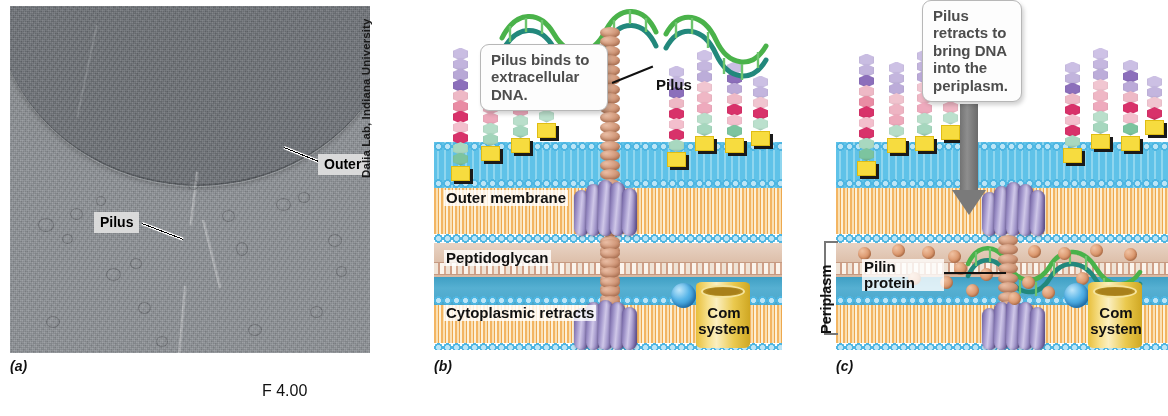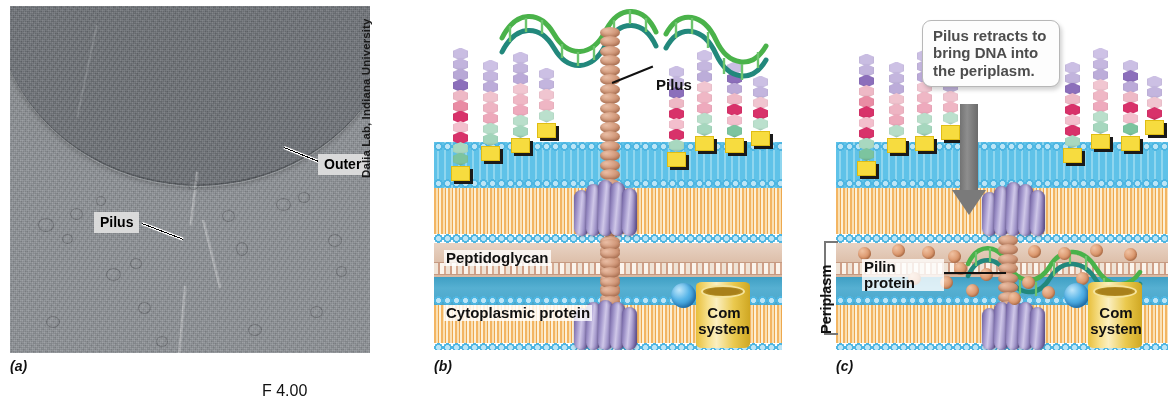--- a/index.html
+++ b/index.html
@@ -469,27 +469,31 @@
       <div class="sec-lobe" style="height:48px;"></div>
       <div class="sec-lobe" style="height:43px;"></div>
     </div>
 
     <div class="com-sphere" style="left:237px; top:283px; width:25px; height:25px;"></div>
     <div class="com-cyl" style="left:262px; top:282px; width:54px; height:66px;"></div>
     <div class="com-label" style="left:264px; top:305px; width:52px;">
       <span>Com system</span>
     </div>
 
+    <div class="env-label" style="left:10px; top:190px;">
+      <span>Outer membrane</span>
+    </div>
     <div class="env-label" style="left:10px; top:250px;">
       <span>Peptidoglycan</span>
     </div>
     <div class="env-label" style="left:10px; top:305px;">
-      <span>Cytoplasmic protein</span>
-    </div>
-
+      <span>Cytoplasmic retracts</span>
+    </div>
+
+    <div class="callout" style="left:46px; top:44px; width:128px;">Pilus binds to extracellular DNA.</div>
 
     <div class="thin-leader" style="left:178px; top:82px; width:44px; transform:rotate(-22deg);"></div>
     <div class="plain-label" style="left:222px; top:76px;">Pilus</div>
   </div>
 
   <span class="panel-letter" style="left:434px; top:358px;">(b)</span>
 
   <div class="panel-cell" id="panel-c" style="left:836px; top:0px; width:332px; height:350px;">
 
     <div class="om-outerleaf" style="top:142px; height:46px;"></div>
@@ -661,21 +665,21 @@
     <div class="com-cyl" style="left:252px; top:282px; width:54px; height:66px;"></div>
     <div class="com-label" style="left:254px; top:305px; width:52px;">
       <span>Com system</span>
     </div>
 
     <div class="env-label" style="left:26px; top:259px; width:82px;">
       <span>Pilin protein</span>
     </div>
     <div class="thin-leader" style="left:108px; top:272px; width:62px;"></div>
 
-    <div class="callout" style="left:86px; top:20px; width:138px;">Pilus retracts to bring DNA into the periplasm.</div>
+    <div class="callout" style="left:86px; top:0; width:100px;">Pilus retracts to bring DNA into the periplasm.</div>
   </div>
 
   <div class="peri-bracket" style="left:824px; top:241px; width:14px; height:94px;"></div>
   <div class="peri-text" style="left:818px; top:334px;">Periplasm</div>
 
   <span class="panel-letter" style="left:836px; top:358px;">(c)</span>
 
   <div id="fig-number">F 4.00</div>
 </div>
 

